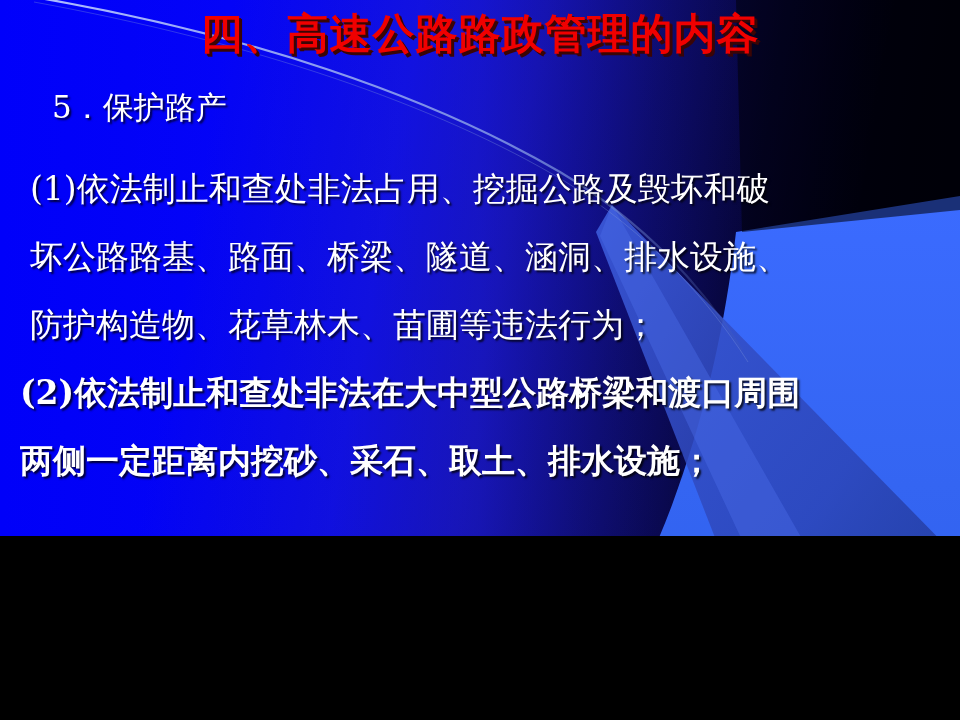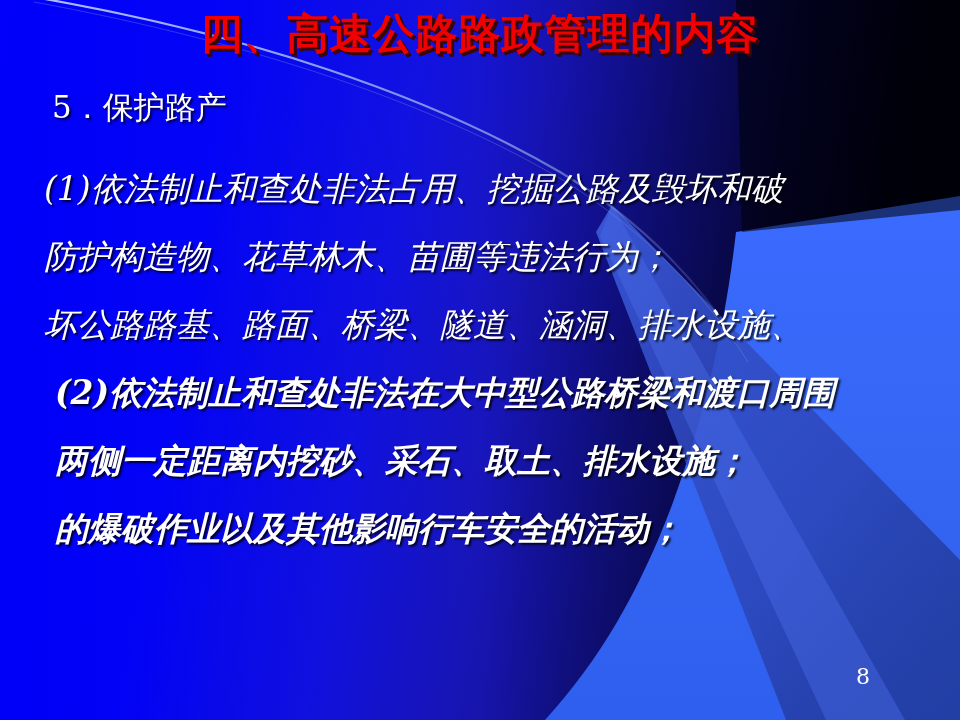--- a/index.html
+++ b/index.html
@@ -3,21 +3,21 @@
 <meta charset="utf-8">
 <style>
   html, body {
     margin: 0;
     padding: 0;
     background: #000;
   }
   #slide {
     position: relative;
     width: 960px;
-    height: 720px;
+    height: 536px;
     overflow: hidden;
     font-family: "DejaVu Serif", "Liberation Serif", serif;
     background: linear-gradient(100deg,
         #0000fb 0%,
         #0000f6 22%,
         #0c0cd8 40%,
         #120fa4 52%,
         #0b0a62 64%,
         #050430 75%,
         #01010e 85%,
@@ -63,34 +63,32 @@
     color: #ffffff;
     font-size: 31px;
     line-height: 1.25;
     text-shadow: 2px 2px 2px rgba(0,0,0,0.75);
     white-space: nowrap;
   }
 
   
   #body-block {
     position: absolute;
-    left: 34px;
+    left: 20px;
     top: 155px;
     width: 900px;
     z-index: 5;
-    font-style: italic;
   }
   .para {
     color: #ffffff;
     font-size: 33px;
     line-height: 68px;
     letter-spacing: 0px;
     text-shadow: 2px 2px 2px rgba(0,0,0,0.8);
     white-space: nowrap;
-    margin-left: 21px;
   }
   .para.p1 { margin-left: 10px; }
   .para.bold { font-weight: 700; }
 
   
   #page-number {
     position: absolute;
     left: 856px;
     top: 666px;
     z-index: 6;
@@ -167,30 +165,29 @@
   <div id="title-bar">
     <span id="slide-title">四、高速公路路政管理的内容</span>
   </div>
 
   <div id="sub-heading">5．保护路产</div>
 
   <div id="body-block">
 
     <div class="para p1">
       <div>(1)依法制止和查处非法占用、挖掘公路及毁坏和破</div>
+      <div>坏公路路基、路面、桥梁、隧道、涵洞、排水设施、</div>
       <div>防护构造物、花草林木、苗圃等违法行为；</div>
-      <div>坏公路路基、路面、桥梁、隧道、涵洞、排水设施、</div>
     </div>
 
     <div class="para bold">
       <div>(2)依法制止和查处非法在大中型公路桥梁和渡口周围</div>
       <div>两侧一定距离内挖砂、采石、取土、排水设施；</div>
     </div>
 
     <div class="para bold">
-      <div>的爆破作业以及其他影响行车安全的活动；</div>
     </div>
 
   </div>
 
   <div id="page-number">8</div>
 
 </div>
 
 </body></html>

